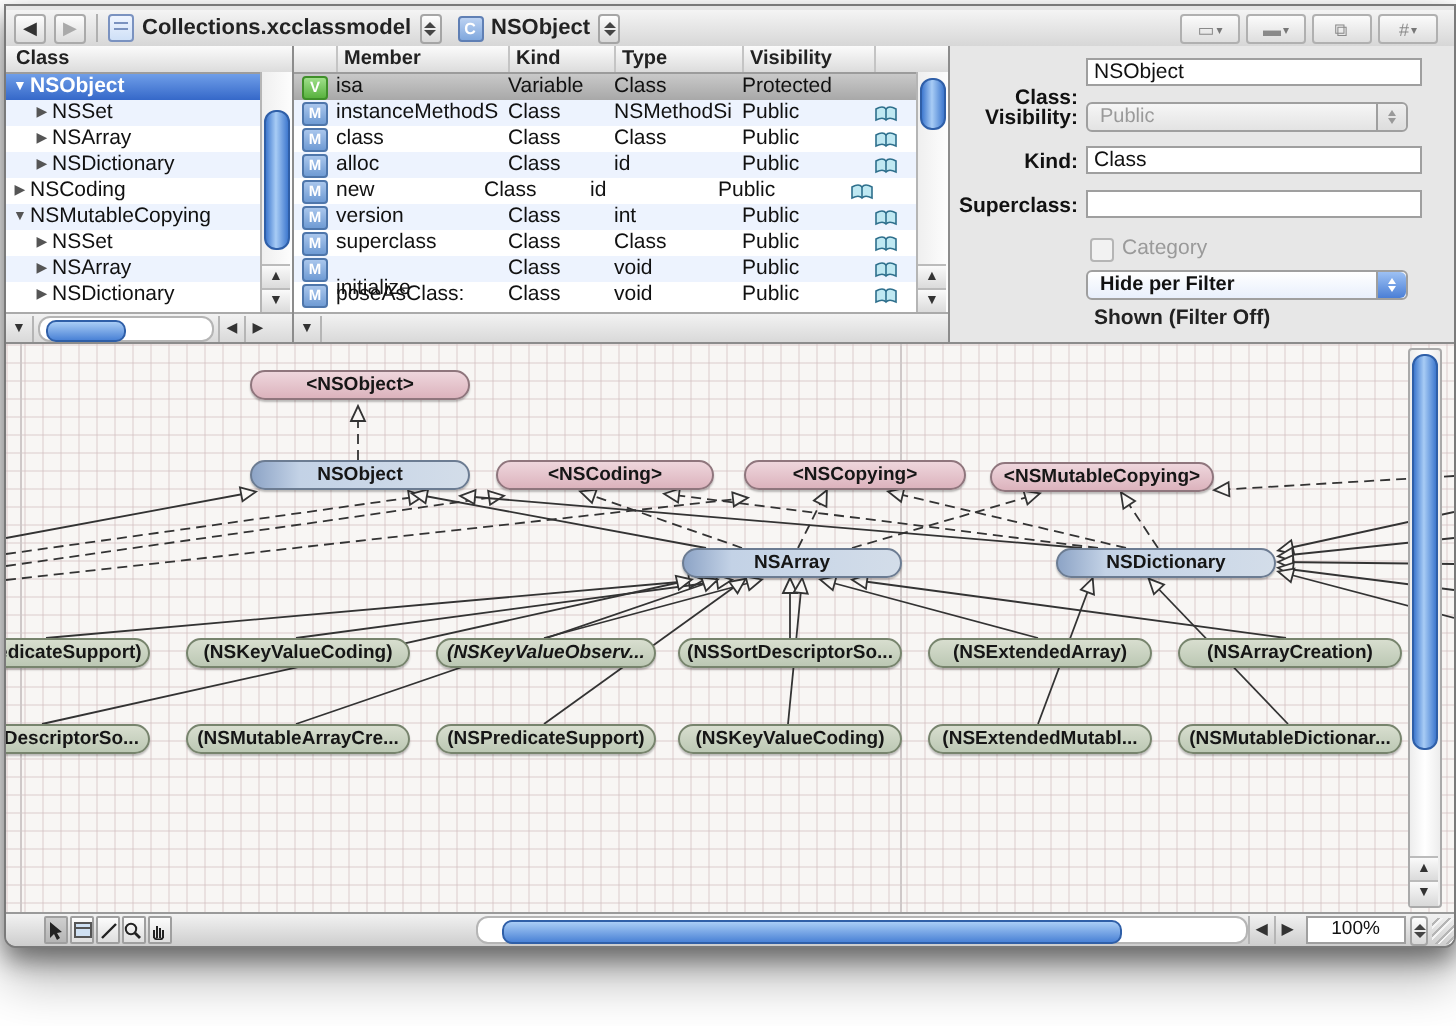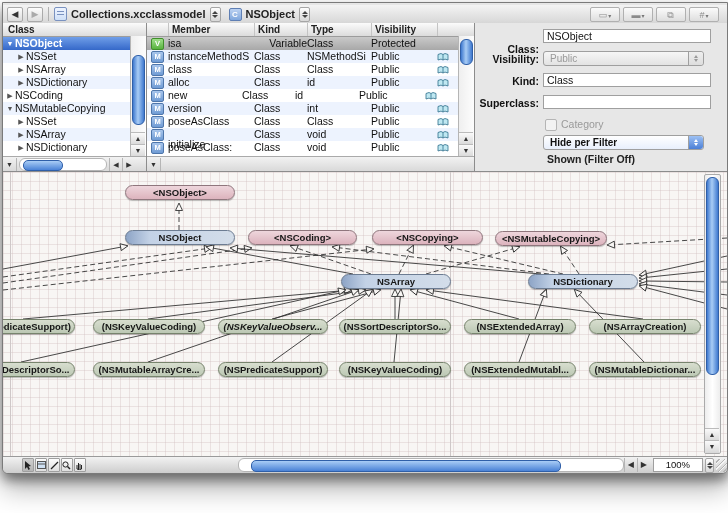--- a/index.html
+++ b/index.html
@@ -220,21 +220,21 @@
           <div class="hcell" style="width:86px;">Member</div>
           <div class="hcell" style="width:53px;">Kind</div>
           <div class="hcell" style="width:64px;">Type</div>
           <div class="hcell" style="width:66px;">Visibility</div>
           <div class="hcell" style="flex:1;border-right:none;"></div>
         </div>
         <div id="member-rows">
             <div class="mrow selgray">
               <span class="badge v">V</span>
               <span class="mc" style="width: 86px;">isa</span>
-              <span class="mc" style="width: 53px; text-align: right;">Variable</span>
+              <span class="mc" style="width: 53px;">Variable</span>
               <span class="mc" style="width: 64px;">Class</span>
               <span class="mc" style="width: 66px;">Protected</span>
             </div>
             <div class="mrow stripe">
               <span class="badge m">M</span>
               <span class="mc" style="width: 86px;">instanceMethodS</span>
               <span class="mc" style="width: 53px;">Class</span>
               <span class="mc" style="width: 64px;">NSMethodSi</span>
               <span class="mc" style="width: 66px;">Public</span>
               <span>
@@ -291,21 +291,21 @@
               <span class="mc" style="width: 66px;">Public</span>
               <span>
                 <svg width="12" height="10" style="display:block">
                   <path d="M1,2.5 Q4.5,0.5 6,2.5 Q7.5,0.5 11,2.5 L11,8 Q7.5,6.2 6,8 Q4.5,6.2 1,8 Z" fill="#bfe8f2" stroke="#2e6f8c" stroke-width="0.8"></path>
                   <line x1="6" y1="2.5" x2="6" y2="8" stroke="#2e6f8c" stroke-width="0.8"></line>
                 </svg>
               </span>
             </div>
             <div class="mrow">
               <span class="badge m">M</span>
-              <span class="mc" style="width: 86px;">poseAsClass</span>
+              <span class="mc" style="width: 86px;">superclass</span>
               <span class="mc" style="width: 53px;">Class</span>
               <span class="mc" style="width: 64px;">Class</span>
               <span class="mc" style="width: 66px;">Public</span>
               <span>
                 <svg width="12" height="10" style="display:block">
                   <path d="M1,2.5 Q4.5,0.5 6,2.5 Q7.5,0.5 11,2.5 L11,8 Q7.5,6.2 6,8 Q4.5,6.2 1,8 Z" fill="#bfe8f2" stroke="#2e6f8c" stroke-width="0.8"></path>
                   <line x1="6" y1="2.5" x2="6" y2="8" stroke="#2e6f8c" stroke-width="0.8"></line>
                 </svg>
               </span>
             </div>

